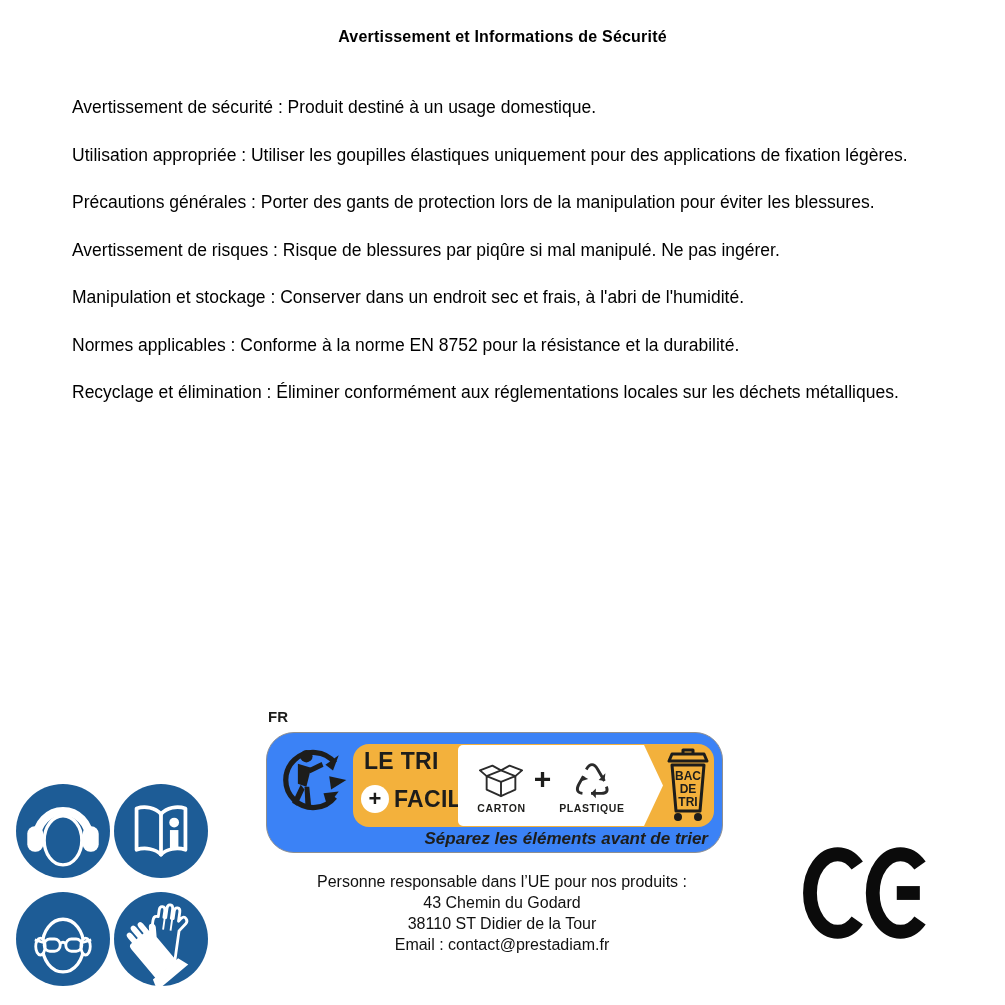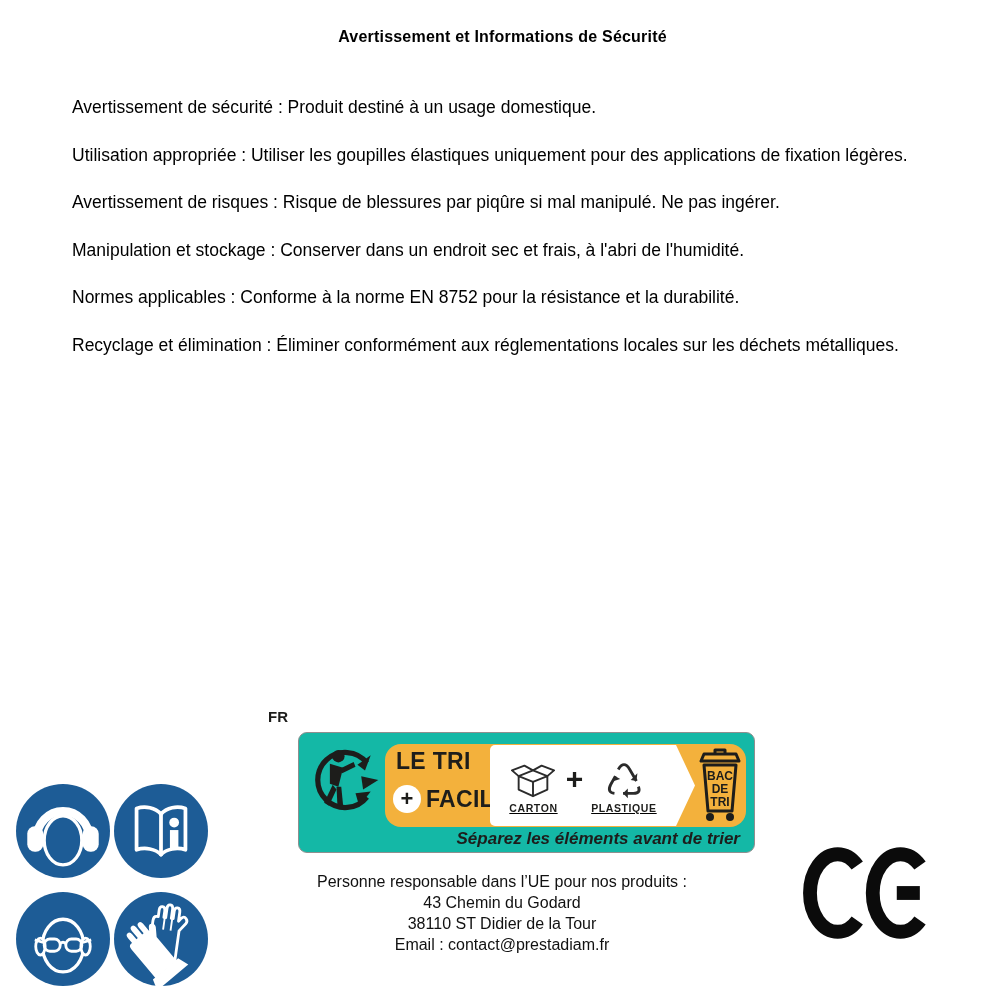--- a/index.html
+++ b/index.html
@@ -13,34 +13,34 @@
   .paragraphs p{margin:11px 0 23px 0;}
 
   
   .picto-grid{position:absolute;left:16px;top:784px;display:grid;
               grid-template-columns:94px 94px;grid-template-rows:94px 94px;
               column-gap:4px;row-gap:14px;}
   .picto-grid svg{display:block;width:94px;height:94px;}
 
   
   .fr-code{position:absolute;left:268px;top:708px;font-size:15px;font-weight:bold;color:#1d1d1b;}
-  .tri-box{position:absolute;left:266px;top:732px;width:457px;height:121px;background:#14b8a6;
-           border:1.5px solid #8f8f8f;border-radius:9px;box-sizing:border-box;margin-left:32px;}
+  .tri-box{position:absolute;left:266px;top:732px;width:457px;height:121px;background:#3b82f6;
+           border:1.5px solid #8f8f8f;border-radius:28px;box-sizing:border-box;}
   .triman{position:absolute;left:9px;top:9px;width:76px;height:76px;}
   .tri-band{position:absolute;left:86px;top:11px;width:361px;height:83px;background:#F3B13C;border-radius:16px;}
   .tri-headline{position:absolute;left:11px;top:5px;color:#1d1d1b;font-weight:800;font-size:23px;line-height:25px;letter-spacing:.3px;}
   .tri-plus-row{position:absolute;left:8px;top:41px;display:flex;align-items:center;gap:5px;}
   .plus-circle{width:28px;height:28px;border-radius:50%;background:#fff;color:#1d1d1b;
                font-weight:800;font-size:22px;line-height:28px;text-align:center;}
   .tri-facile{color:#1d1d1b;font-weight:800;font-size:23px;letter-spacing:.3px;}
   .tri-inset{position:absolute;left:105px;top:1px;width:186px;height:81px;background:#fff;border-radius:5px 0 0 5px;
              display:flex;align-items:center;justify-content:center;gap:6px;}
   .tri-inset-tip{position:absolute;left:291px;top:1px;width:19px;height:81px;background:#fff;
                  clip-path:polygon(0 0,100% 50%,0 100%);}
-  .component{display:flex;flex-direction:column;align-items:center;text-decoration:underline;}
+  .component{display:flex;flex-direction:column;align-items:center;}
   .component svg{display:block;}
   .component-label{font-size:10.5px;font-weight:800;color:#1d1d1b;letter-spacing:.6px;margin-top:1px;}
   .component-plus{font-size:30px;font-weight:800;color:#1d1d1b;margin:0 2px 14px 2px;}
   .bin{position:absolute;left:312px;top:4px;width:46px;height:76px;}
   .tri-instruction{position:absolute;right:14px;top:96px;font-style:italic;font-weight:600;
                    font-size:17px;color:#1d1d1b;white-space:nowrap;}
 
   
   .responsible{position:absolute;left:252px;top:871px;width:500px;text-align:center;
                font-weight:normal;font-size:16px;line-height:21px;color:#111;}
@@ -51,20 +51,21 @@
 </head>
 <body>
 
 <div id="page">
 
   <div class="doc-title">Avertissement et Informations de Sécurité</div>
 
   <div class="paragraphs">
     <p>Avertissement de sécurité : Produit destiné à un usage domestique.</p>
     <p>Utilisation appropriée : Utiliser les goupilles élastiques uniquement pour des applications de fixation légères.</p>
+    <p>Précautions générales : Porter des gants de protection lors de la manipulation pour éviter les blessures.</p>
     <p>Avertissement de risques : Risque de blessures par piqûre si mal manipulé. Ne pas ingérer.</p>
     <p>Manipulation et stockage : Conserver dans un endroit sec et frais, à l'abri de l'humidité.</p>
     <p>Normes applicables : Conforme à la norme EN 8752 pour la résistance et la durabilité.</p>
     <p>Recyclage et élimination : Éliminer conformément aux réglementations locales sur les déchets métalliques.</p>
   </div>
 
   <div class="picto-grid">
 
     <span>
       <svg viewBox="0 0 100 100">

